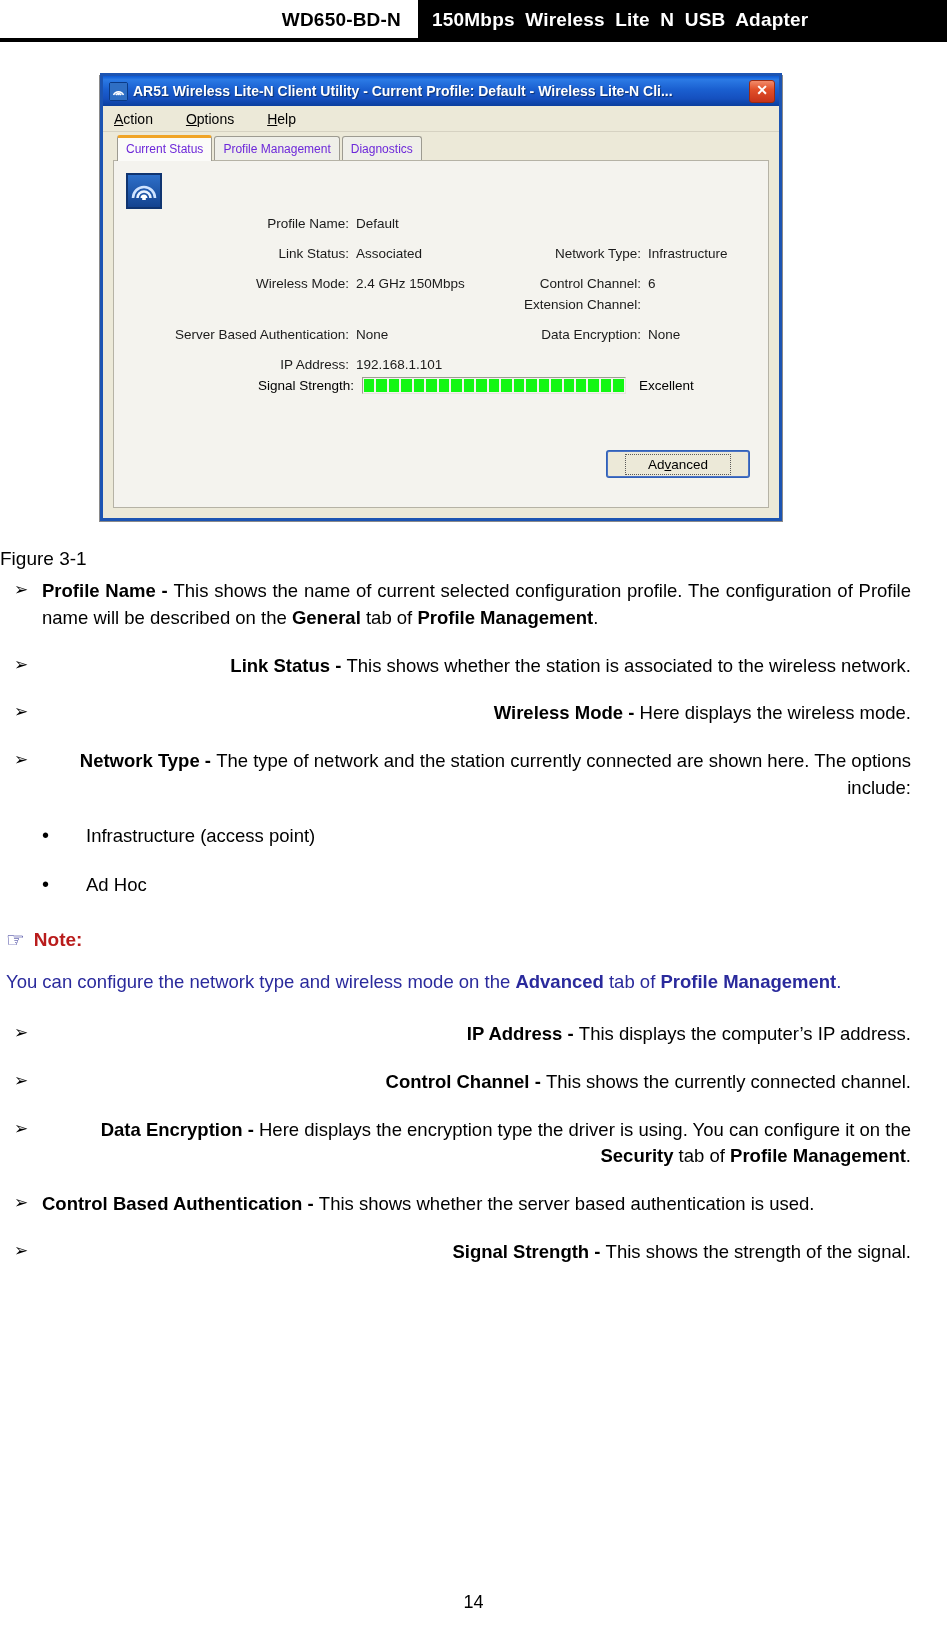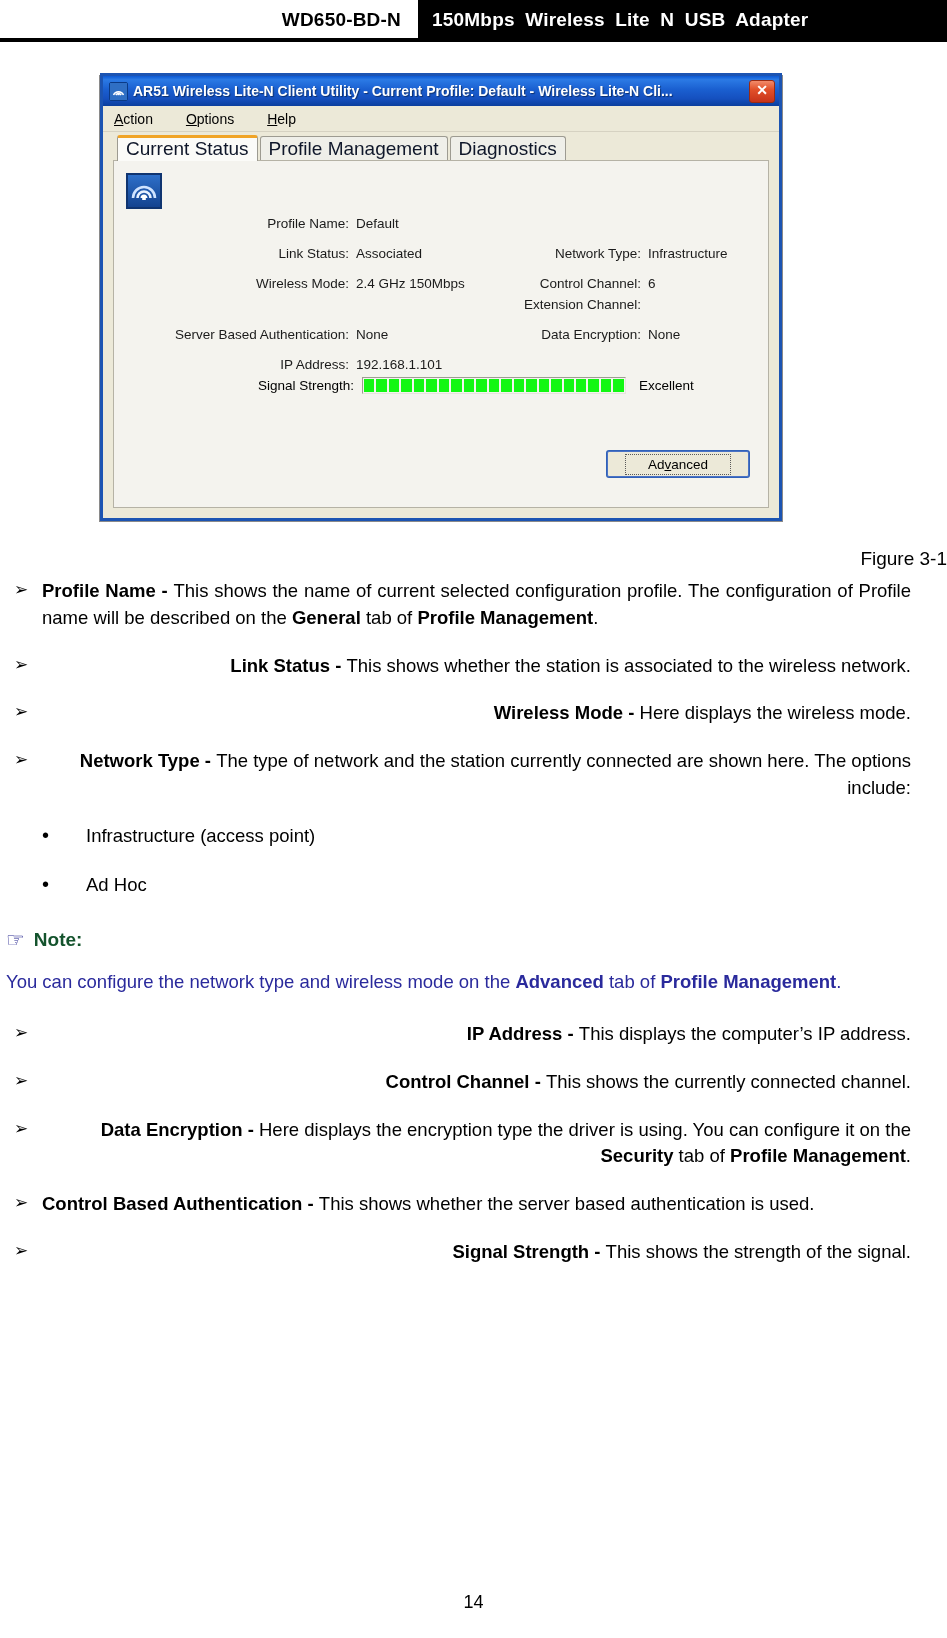--- a/index.html
+++ b/index.html
@@ -147,22 +147,22 @@
 
   .tabstrip {
     height: 28px;
     background: #ece9d8;
     display: flex;
     align-items: flex-end;
     padding-left: 14px;
     position: relative;
   }
   .tab {
-    font-size: 19px;
-    color: #0f172a;
+    font-size: 12px;
+    color: #6d28d9;
     padding: 4px 8px 4px 8px;
     background: #efefe9;
     border: 1px solid #9d9b91;
     border-bottom: none;
     border-radius: 3px 3px 0 0;
     margin-right: 2px;
     position: relative;
     bottom: -1px;
     line-height: 16px;
   }
@@ -286,21 +286,21 @@
     padding: 2px 22px;
     line-height: 15px;
   }
   .adv-inner u { text-decoration: underline; }
 
   
   .figcap {
     position: absolute;
     left: 0; top: 548px;
     width: 947px;
-    text-align: right;
+    text-align: left;
     font-size: 19px;
     color: #000;
   }
   .doc {
     position: absolute;
     left: 0;
     top: 578px;
     width: 947px;
     padding: 0 36px 0 6px;
     box-sizing: border-box;
@@ -359,21 +359,21 @@
   }
   .note-hand {
     font-size: 21px;
     margin-right: 9px;
     line-height: 1;
     color: #1f1f8c;
   }
   .note-title {
     font-size: 19px;
     font-weight: bold;
-    color: #14532d;
+    color: #b91c1c;
   }
   .note-body {
     color: #2a2a9c;
     font-size: 18.5px;
     line-height: 1.48;
     text-align: justify;
     margin: 0 0 26px 0;
   }
   .note-body b { font-weight: bold; }
 

